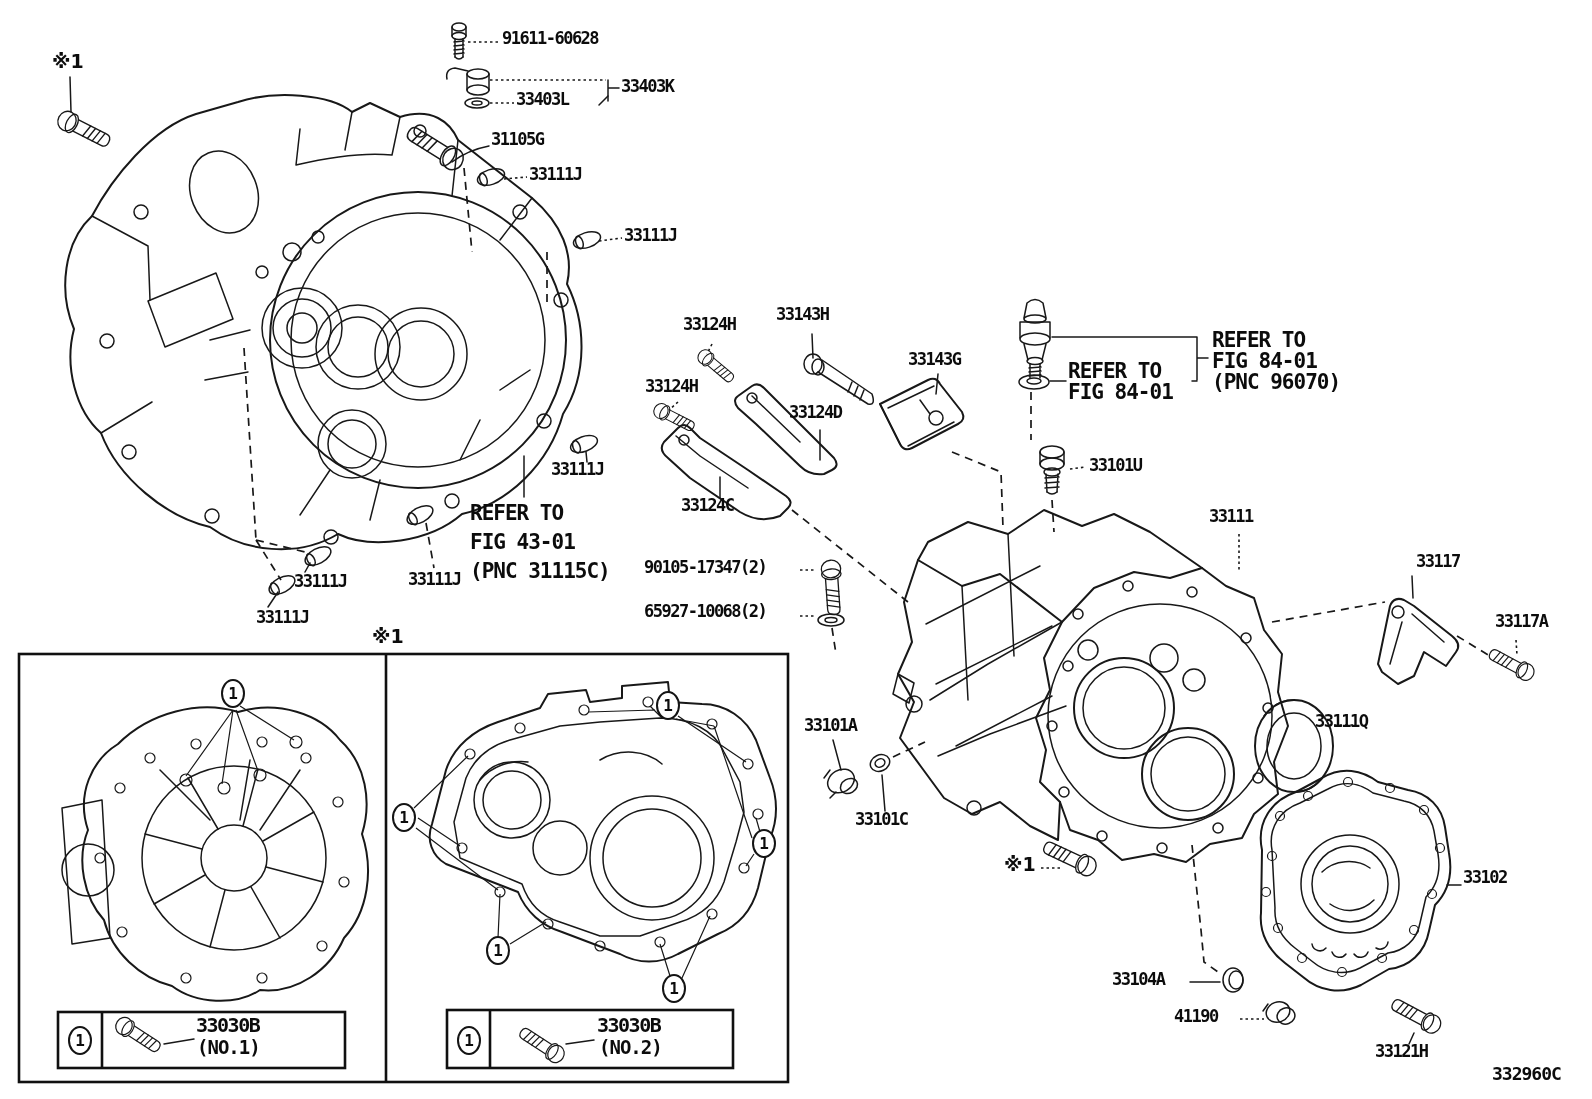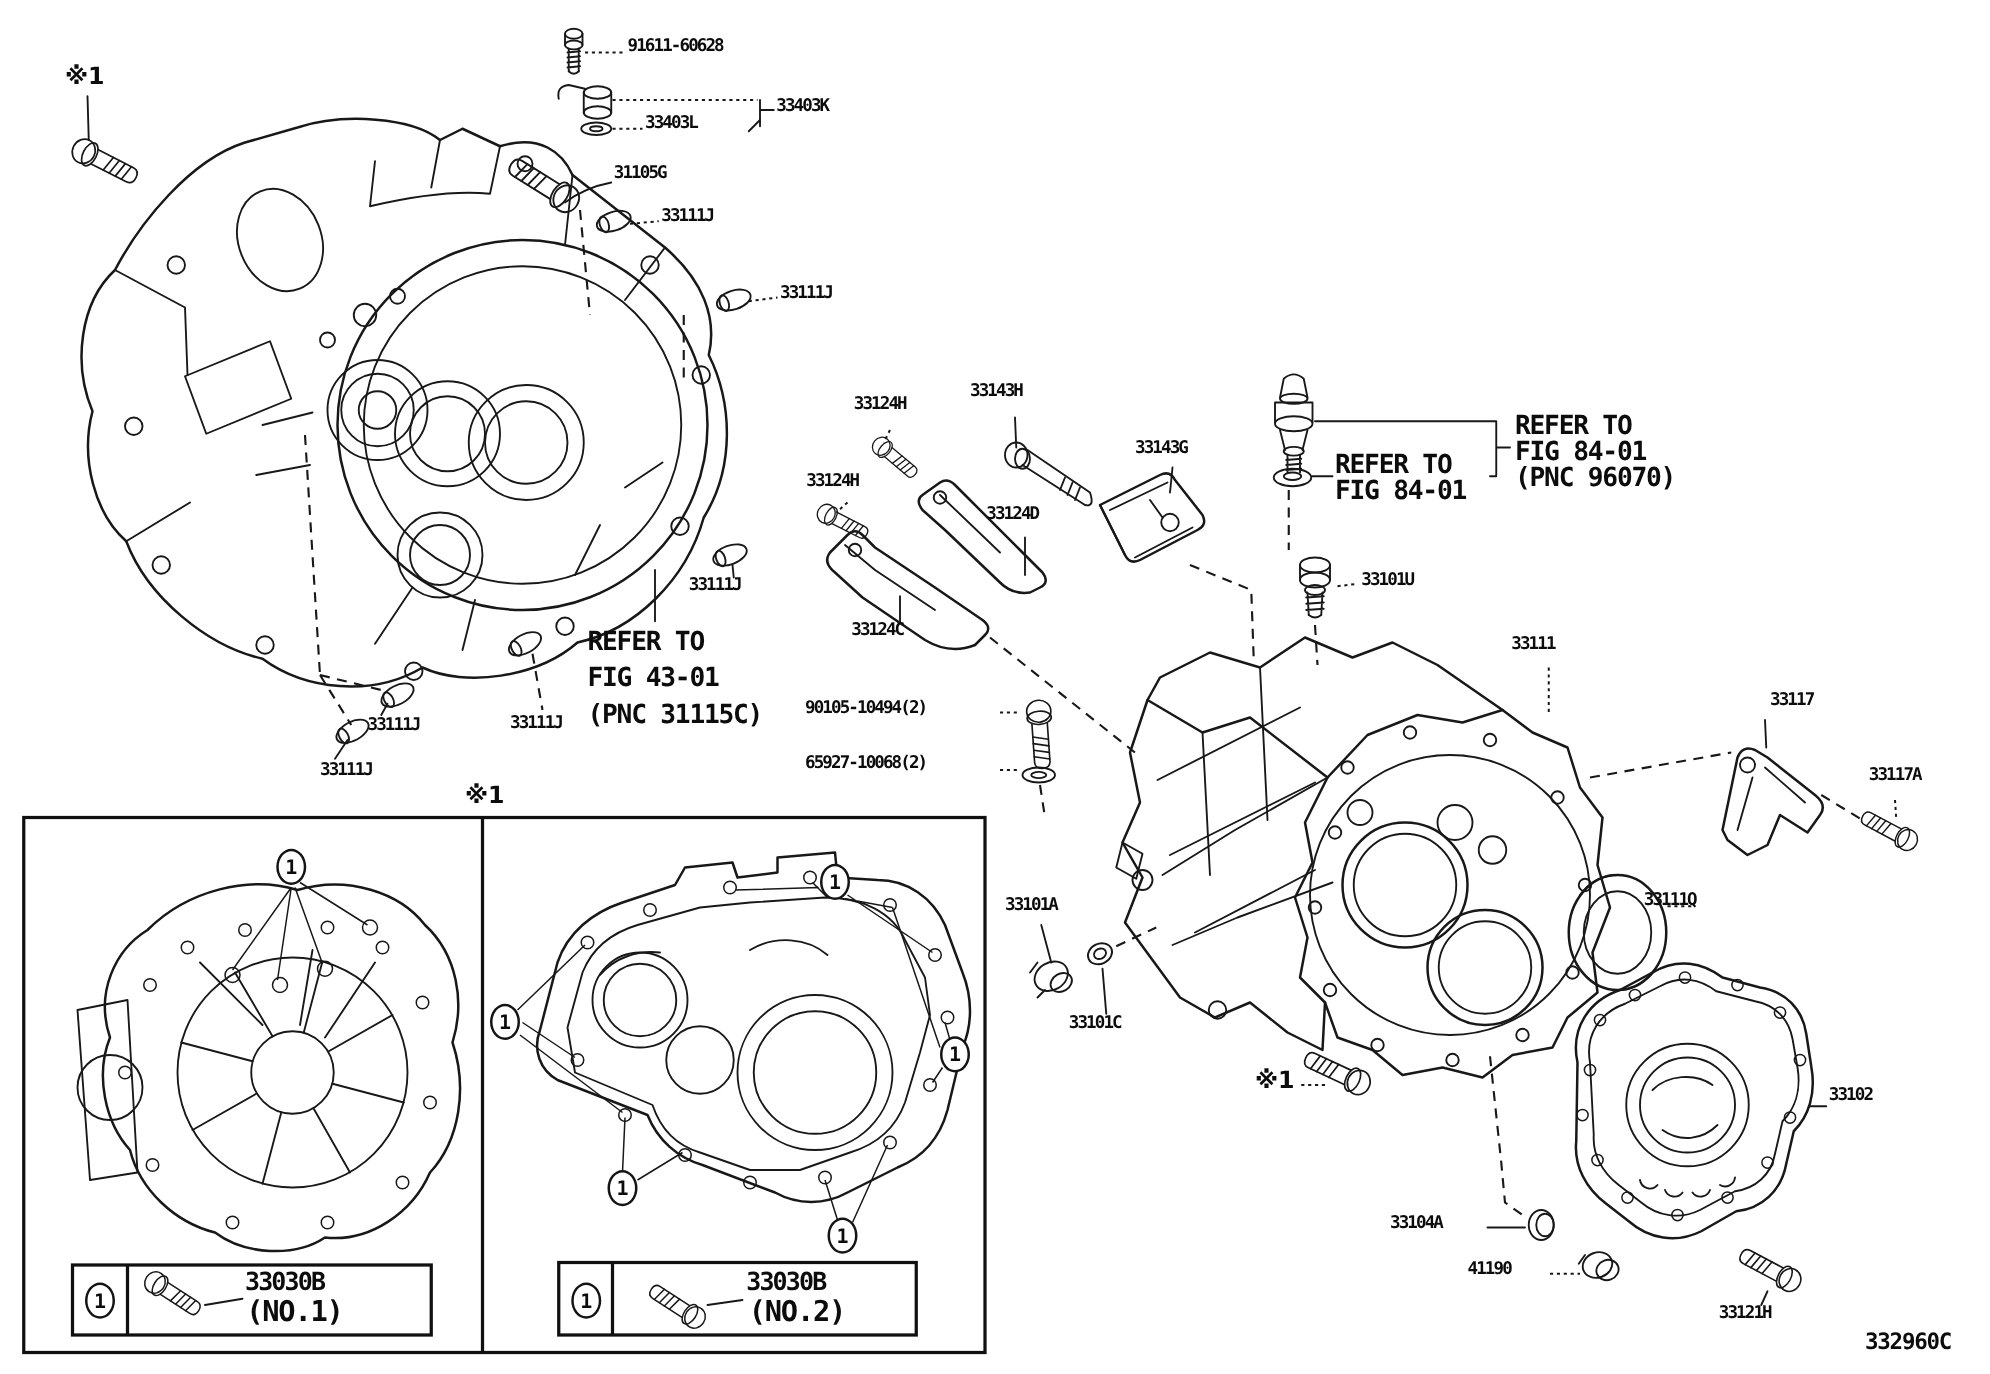--- a/index.html
+++ b/index.html
@@ -5,30 +5,30 @@
   html,body{margin:0;padding:0;background:#fff}
   .stage{position:relative;width:1592px;height:1099px;background:#ffffff;overflow:hidden;
          font-family:"DejaVu Sans Mono","Liberation Mono",monospace;color:#0c0c0c}
   svg.art{position:absolute;left:0;top:0}
   .s2{fill:none;stroke:#181818;stroke-width:2;stroke-linejoin:round;stroke-linecap:round}
   .s15{fill:none;stroke:#181818;stroke-width:1.5;stroke-linejoin:round;stroke-linecap:round}
   .thin{fill:none;stroke:#181818;stroke-width:1.2}
   .ld{fill:none;stroke:#181818;stroke-width:1.6;stroke-dasharray:2.5,3}
   .pj{fill:none;stroke:#181818;stroke-width:1.7;stroke-dasharray:8,6}
   .box{fill:none;stroke:#101010;stroke-width:2.6}
-  .lbl{position:absolute;font-weight:bold;font-size:14px;letter-spacing:-1.5px;
+  .lbl{position:absolute;font-weight:bold;font-size:17px;letter-spacing:-1.5px;
        white-space:nowrap;line-height:1.05}
   .refblock{position:absolute;font-weight:bold;font-size:21px;letter-spacing:-1px;
        line-height:21px;white-space:nowrap}
   .refblock.wide{line-height:29px}
   .refmark{font-family:"DejaVu Sans","Liberation Sans",sans-serif;font-size:19px;
        letter-spacing:0}
   .code{font-size:18px;letter-spacing:-1px}
   .legend-part{font-size:20px}
-  .legend-no{font-size:23px;letter-spacing:-1px}
+  .legend-no{font-size:19px;letter-spacing:-1px}
   .callout{position:absolute;width:24px;height:29px;border:2px solid #141414;border-radius:50%;
        display:flex;align-items:center;justify-content:center;font-size:16px;font-weight:bold;
        background:#fff;box-sizing:border-box}
 </style>
 </head>
 <body>
 
 <div class="stage">
 
 <svg class="art" width="1592" height="1099" viewBox="0 0 1592 1099">
@@ -406,21 +406,21 @@
 <div class="lbl" style="left:789px;top:404px">33124D</div>
 <div class="lbl" style="left:681px;top:497px">33124C</div>
 <div class="lbl" style="left:551px;top:461px">33111J</div>
 
 <div class="refblock wide" style="left:470px;top:499px">
   <div>REFER TO</div>
   <div>FIG 43-01</div>
   <div>(PNC 31115C)</div>
 </div>
 
-<div class="lbl" style="left:644px;top:559px">90105-10494(2)</div>
+<div class="lbl" style="left:644px;top:559px">90105-17347(2)</div>
 <div class="lbl" style="left:644px;top:603px">65927-10068(2)</div>
 
 <div class="lbl" style="left:294px;top:573px">33111J</div>
 <div class="lbl" style="left:408px;top:571px">33111J</div>
 <div class="lbl" style="left:256px;top:609px">33111J</div>
 <div class="lbl refmark" style="left:372px;top:627px">※1</div>
 
 <div class="refblock" style="left:1068px;top:361px">
   <div>REFER TO</div>
   <div>FIG 84-01</div>

